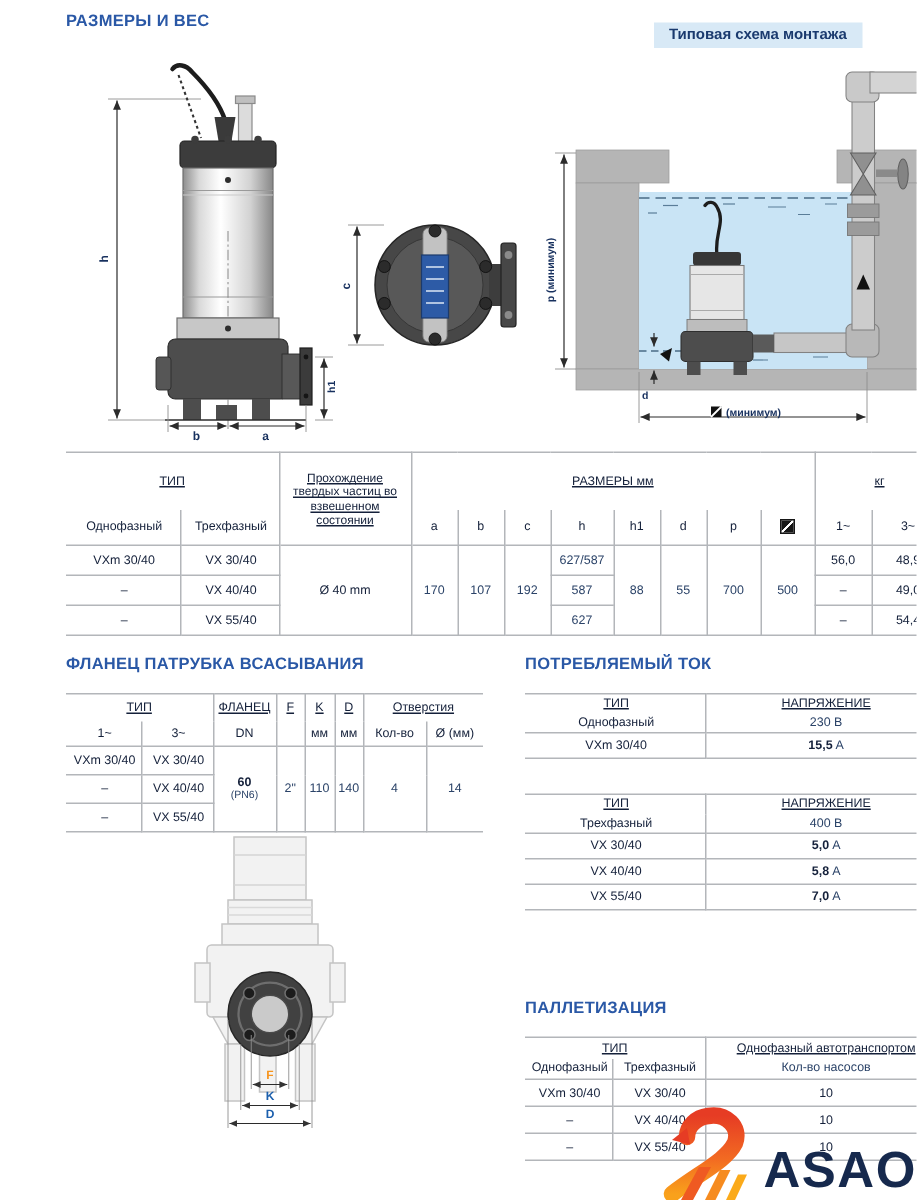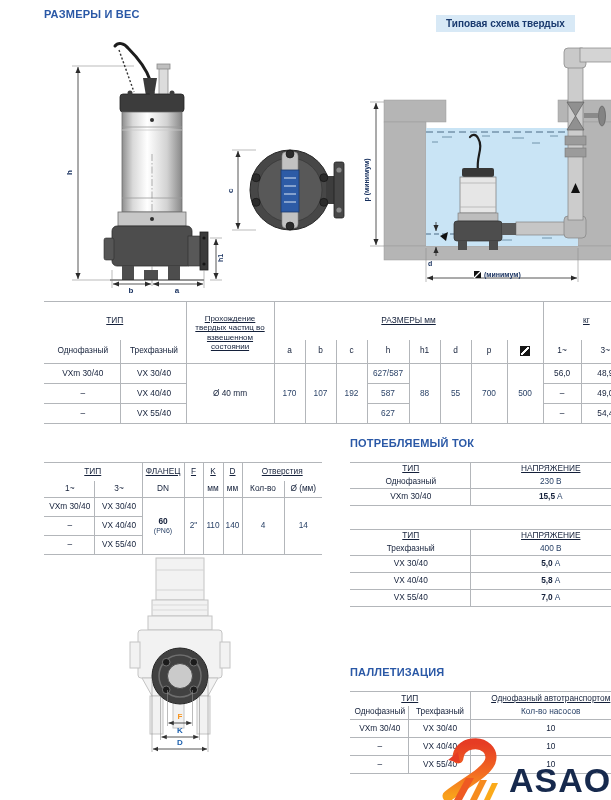--- a/index.html
+++ b/index.html
@@ -36,21 +36,21 @@
   
   .logo-text { position:absolute; font-size:34px; font-weight:bold; color:#16294d;
                letter-spacing:1px; line-height:1; }
 </style>
 </head>
 <body>
 
 <div class="page">
 
   <div class="sec-h" style="left:12px;top:8px">РАЗМЕРЫ И ВЕС</div>
-  <div class="band" style="left:404px;top:15px">Типовая схема твердых</div>
+  <div class="band" style="left:404px;top:15px">Типовая схема монтажа</div>
 
   <svg class="abs" style="left:32px;top:34px" width="162" height="260" viewBox="0 0 162 260">
     <defs>
       <marker id="a1" viewBox="0 0 8 8" refX="7" refY="4" markerWidth="7" markerHeight="7" orient="auto-start-reverse" markerUnits="userSpaceOnUse">
         <path d="M0,1 L7,4 L0,7 Z" fill="#2b2b2b"></path>
         </marker>
       <linearGradient id="g1" x1="0" y1="0" x2="1" y2="0">
         <stop offset="0" stop-color="#8e8e8e"></stop>
           <stop offset="0.18" stop-color="#d9d9d9"></stop>
         <stop offset="0.42" stop-color="#ffffff"></stop>
@@ -281,20 +281,21 @@
     <tr style="height:20px">
       <td class="bold bl">–</td>
       <td class="bold bl">VX 55/40</td>
       <td class="num">627</td>
       <td class="bold">–</td>
       <td class="bold">54,4</td>
     </tr>
   </tbody>
     </table>
 
+  <div class="sec-h" style="left:12px;top:437px">ФЛАНЕЦ ПАТРУБКА ВСАСЫВАНИЯ</div>
 
   <table class="doc-table" style="left:12px;top:462px;width:278px">
     <colgroup>
       <col style="width:50px">
         <col style="width:48px">
         <col style="width:42px">
         <col style="width:19px">
       <col style="width:20px">
         <col style="width:19px">
         <col style="width:42px">

